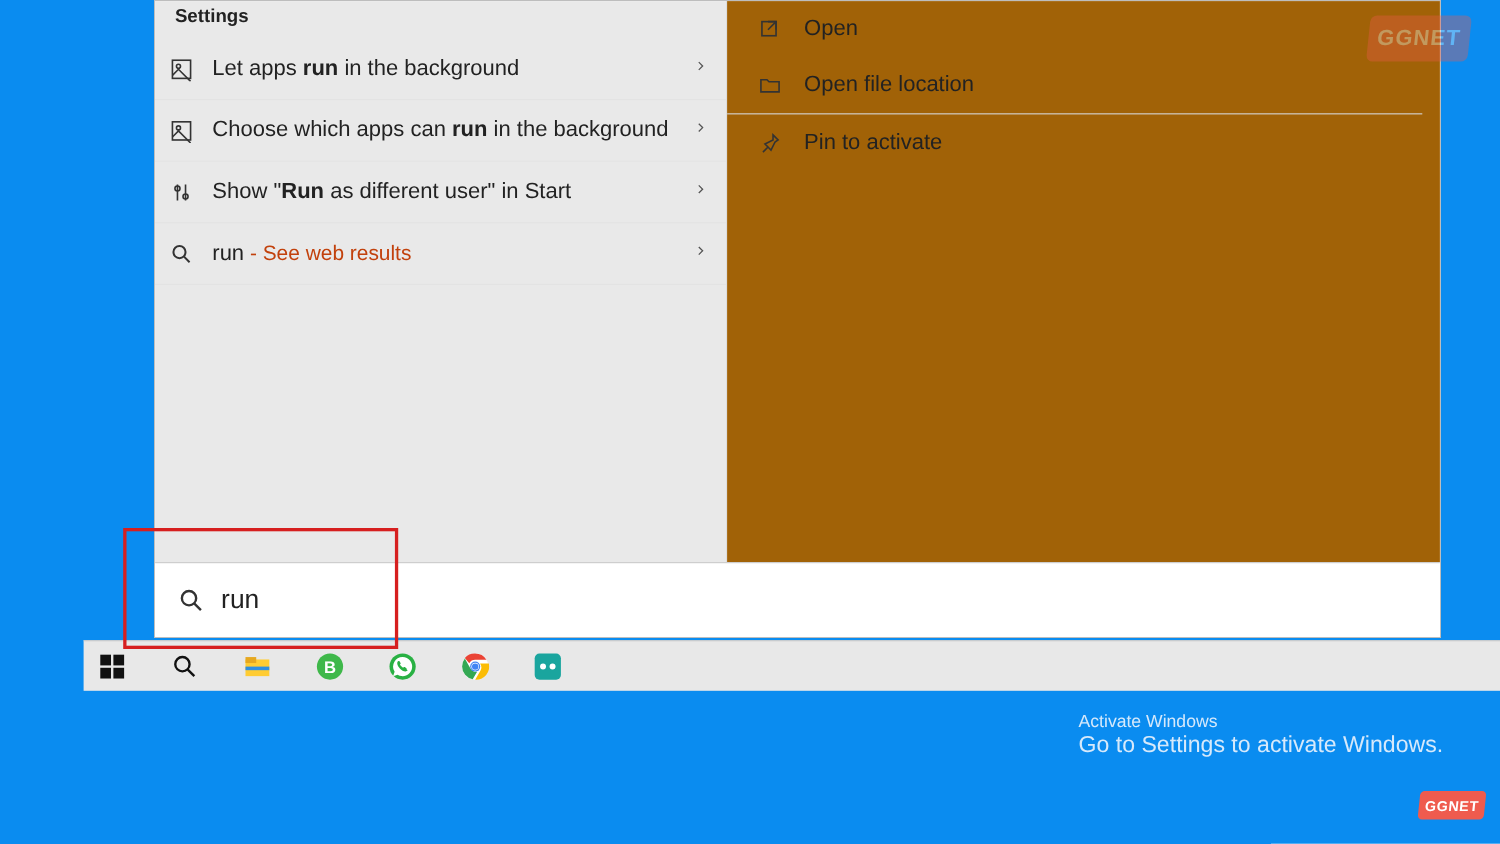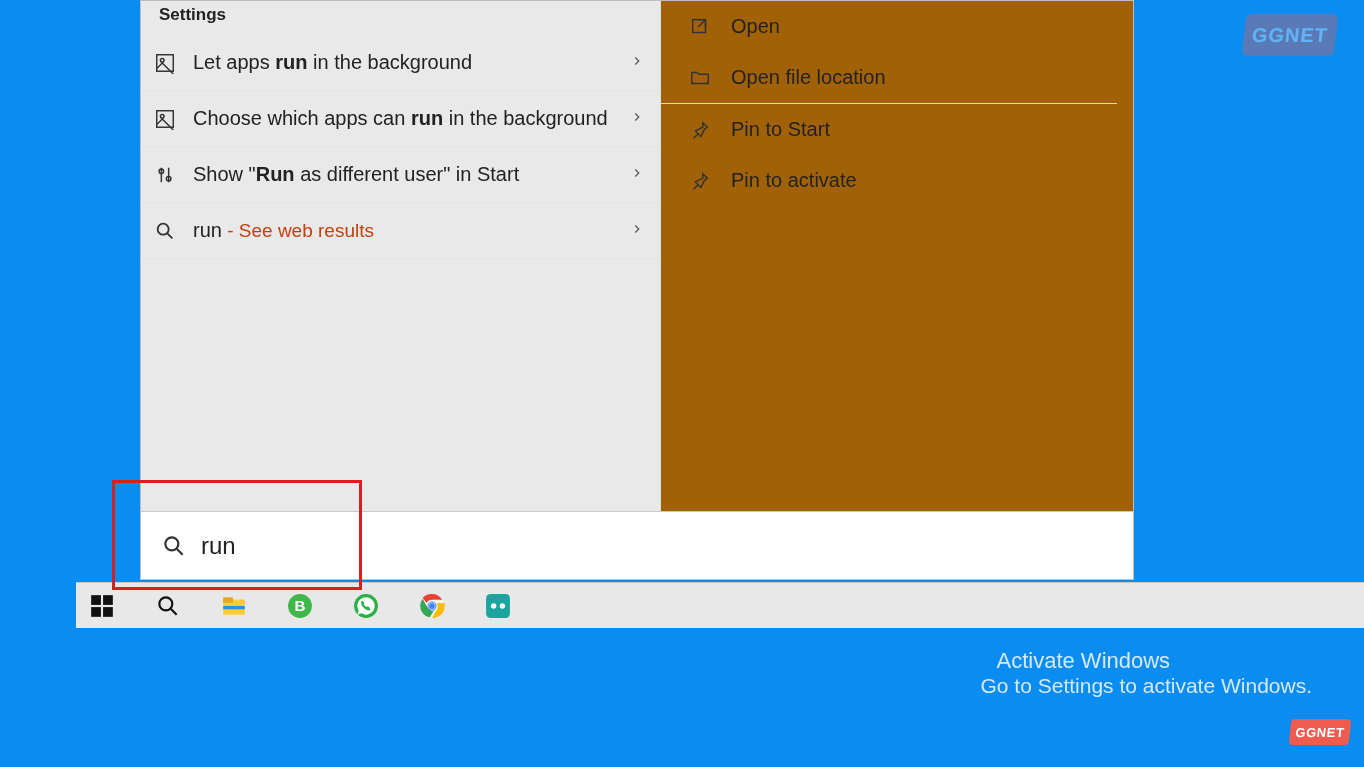--- a/index.html
+++ b/index.html
@@ -7,21 +7,21 @@
   body {
     font-family: "Segoe UI", Tahoma, sans-serif;
     background: #0a8cf0;
     position: relative;
   }
   
   .search-panel {
     position: absolute;
     left: 140px;
     top: 0;
-    width: 994px;
+    width: 1170px;
     height: 580px;
     background: #fff;
     border: 1px solid #bdbdbd;
     display: flex;
     flex-direction: column;
   }
   .results-area {
     flex: 1;
     display: flex;
     min-height: 0;
@@ -148,21 +148,21 @@
   }
   .tb-icon svg { width: 26px; height: 26px; }
   
   .activate {
     position: absolute;
     right: 52px;
     top: 648px;
     color: #d6e9fb;
     text-align: left;
   }
-  .activate .l1 { font-size: 22px; margin-left: 16px; }
+  .activate .l1 { font-size: 16px; }
   .activate .l2 { font-size: 21px; }
   
   .ggnet {
     position: absolute;
     right: 28px;
     top: 14px;
     width: 92px;
     height: 42px;
     background: #ef5b4e;
     border-radius: 6px;
@@ -288,28 +288,20 @@
         </span>
         <span class="action-label">Open file location</span>
       </div>
       <div class="divider"></div>
       <div class="action-item">
         <span class="action-icon">
           <svg viewBox="0 0 24 24" fill="none" stroke="currentColor" stroke-width="1.6">
               <path d="M15 4l5 5-3 2-4 8-3-3-5 5 5-5-3-3 8-4z"></path>
             </svg>
         </span>
-        <span class="action-label">Pin to Start</span>
-      </div>
-      <div class="action-item">
-        <span class="action-icon">
-          <svg viewBox="0 0 24 24" fill="none" stroke="currentColor" stroke-width="1.6">
-              <path d="M15 4l5 5-3 2-4 8-3-3-5 5 5-5-3-3 8-4z"></path>
-            </svg>
-        </span>
         <span class="action-label">Pin to activate</span>
       </div>
     </div>
   </div>
 
   <div class="search-row">
     <svg viewBox="0 0 24 24" fill="none" stroke="currentColor" stroke-width="2">
         <circle cx="10" cy="10" r="6"></circle>
         <path d="M20 20l-5.5-5.5"></path>
       </svg>

